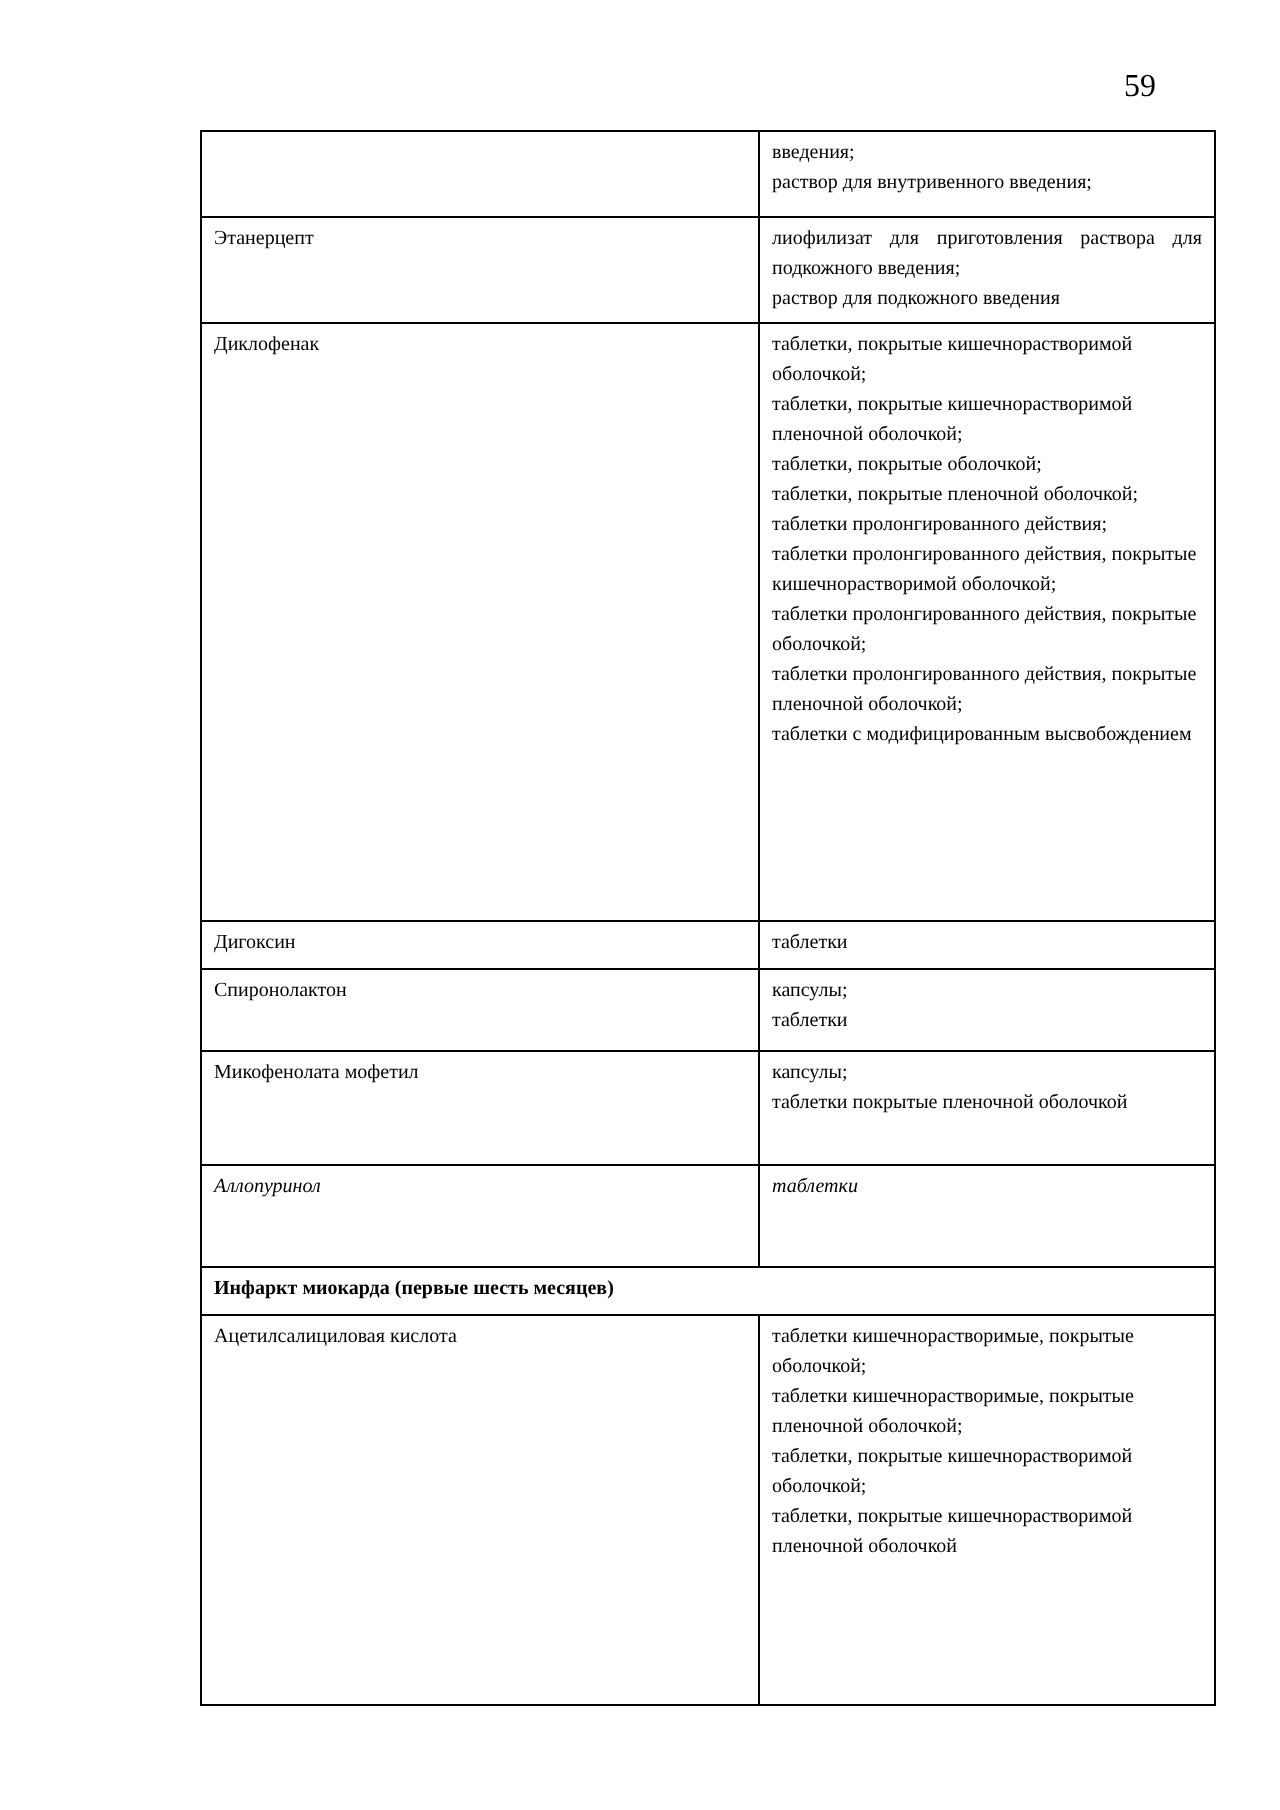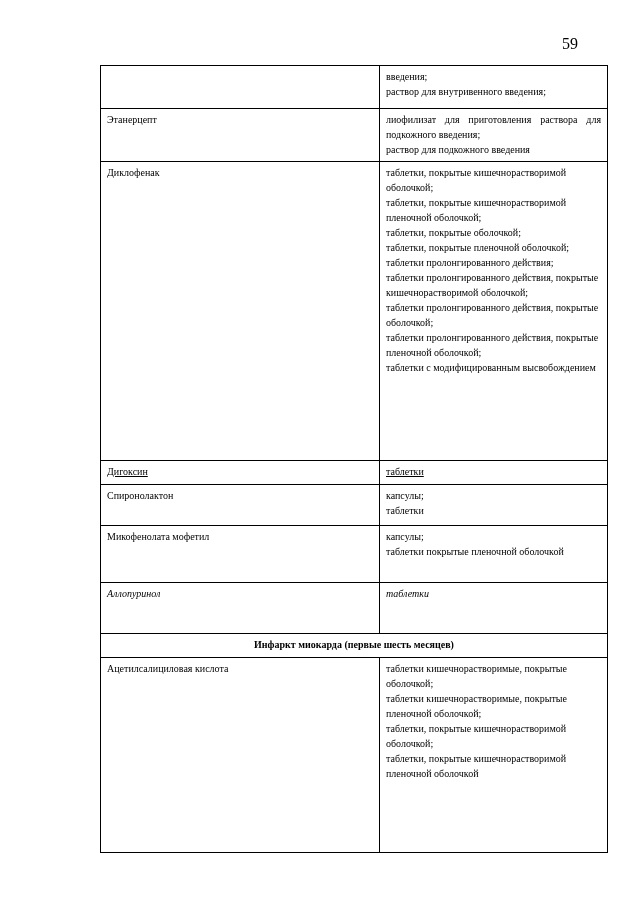--- a/index.html
+++ b/index.html
@@ -41,30 +41,30 @@
     width: 266px;
   }
   td.forms {
     width: 215px;
     white-space: pre-line;
   }
   td.forms.justify {
     text-align: justify;
   }
   td.section {
-    text-align: center;
+    text-align: left;
     font-weight: bold;
     vertical-align: middle;
     padding: 2px 4px;
   }
   tr.r0 { height: 43px; }
   tr.r1 { height: 41px; padding-left: 14px; }
   tr.r2 { height: 32px; }
   tr.r3 { height: 299px; }
-  tr.r4 { height: 24px; text-decoration: underline; }
+  tr.r4 { height: 24px; }
   tr.r5 { height: 41px; }
   tr.r6 { height: 57px; }
   tr.r7 { height: 51px; font-style: italic; }
   tr.rh { height: 24px; }
   tr.r8 { height: 195px; }
 </style>
 </head>
 <body>
 
 <div class="page">

